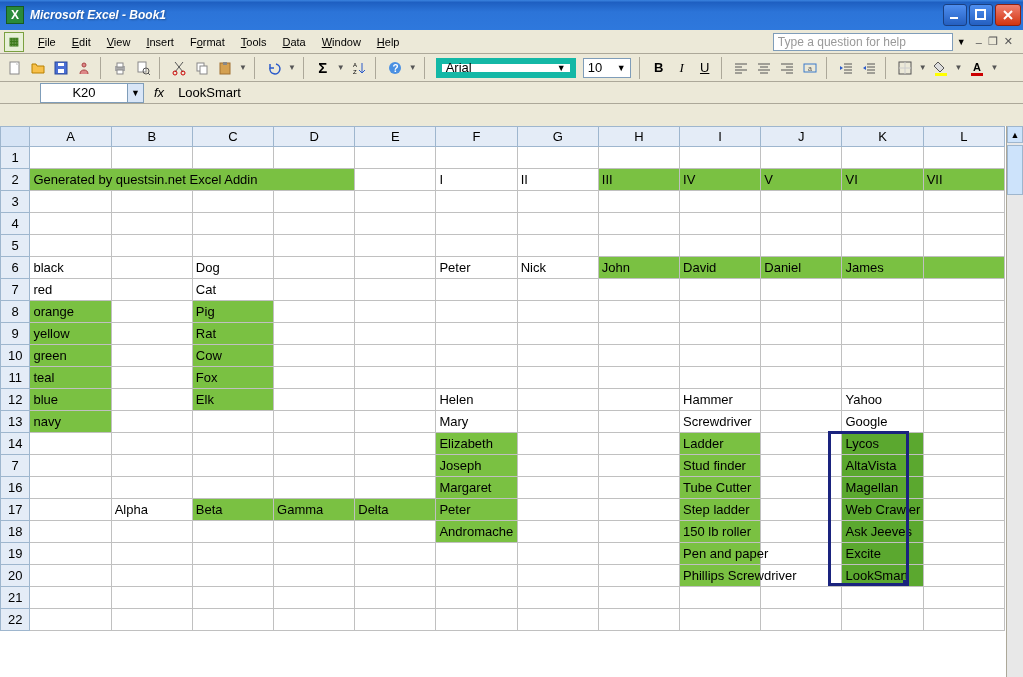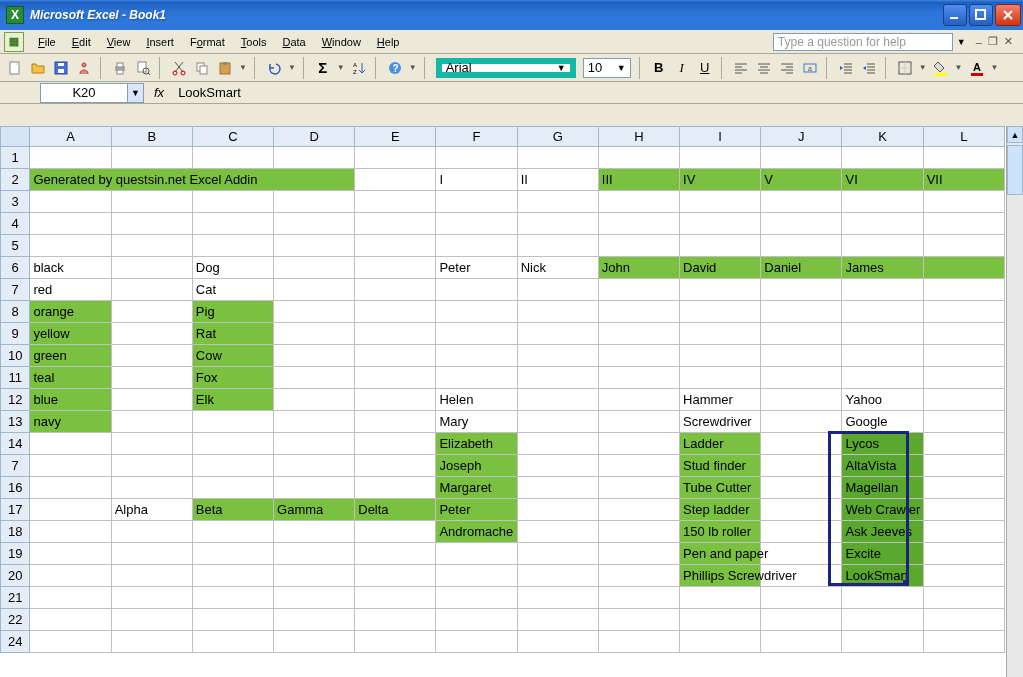--- a/index.html
+++ b/index.html
@@ -806,35 +806,20 @@
           <td></td>
           <td></td>
           <td></td>
           <td></td>
           <td></td>
           <td></td>
           <td></td>
           <td></td>
           <td></td>
         </tr>
-        <tr>
-          <th class="rowhdr">24</th>
-          <td></td>
-          <td></td>
-          <td></td>
-          <td></td>
-          <td></td>
-          <td></td>
-          <td></td>
-          <td></td>
-          <td></td>
-          <td></td>
-          <td></td>
-          <td></td>
-        </tr>
       </tbody>
     </table>
   <div id="sel" class="sel-outline" style="left: 828px; top: 305px; width: 81px; height: 155px;">
     <div class="sel-handle"></div>
   </div>
 </div>
 
 <div class="vscroll">
   <div class="arrow">▲</div>
   <div class="thumb"></div>

